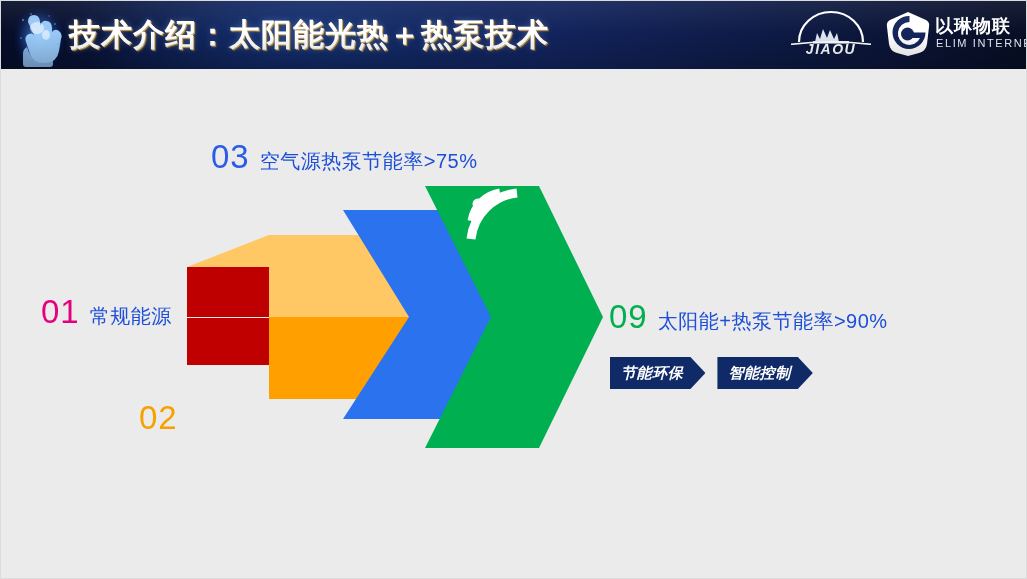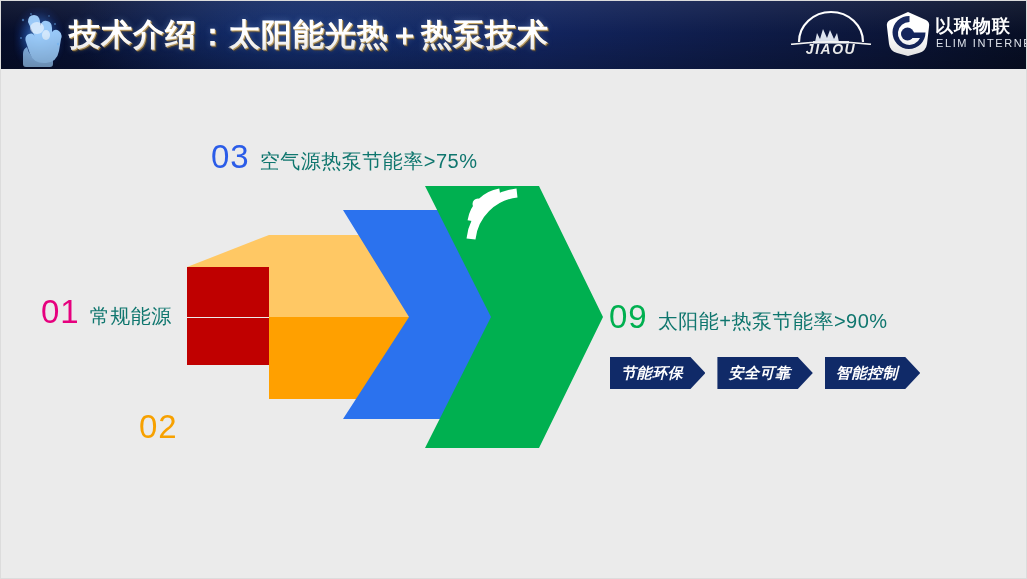--- a/index.html
+++ b/index.html
@@ -130,29 +130,29 @@
     display: flex;
     align-items: baseline;
   }
   .lab .num {
     font-size: 33px;
     font-weight: normal;
     letter-spacing: 1px;
   }
   .lab .txt {
     font-size: 20px;
-    color: #0f766e;
+    color: #1d4ed8;
     margin-left: 10px;
     letter-spacing: 0.5px;
   }
 
   #label-01 { left: 40px; top: 292px; }
   #label-01 .num { color: #e6007e; }
 
-  #label-02 { left: 138px; top: 407px; }
+  #label-02 { left: 138px; top: 398px; }
   #label-02 .num { color: #f7a100; }
 
   #label-03 { left: 210px; top: 137px; }
   #label-03 .num { color: #2b5ce8; }
 
   #label-04 { left: 608px; top: 297px; }
   #label-04 .num { color: #00b050; }
 
   
   .tags {
@@ -285,20 +285,17 @@
   <div class="lab" id="label-04">
     <span class="num">09</span>
     <span class="txt">太阳能+热泵节能率&gt;90%</span>
   </div>
 
   <div class="tags">
     <div class="tag">
       <span>节能环保</span>
     </div>
     <div class="tag">
-      <span>安全可靠</span>
-    </div>
-    <div class="tag">
       <span>智能控制</span>
     </div>
   </div>
 
 </div>
 
 </body></html>

